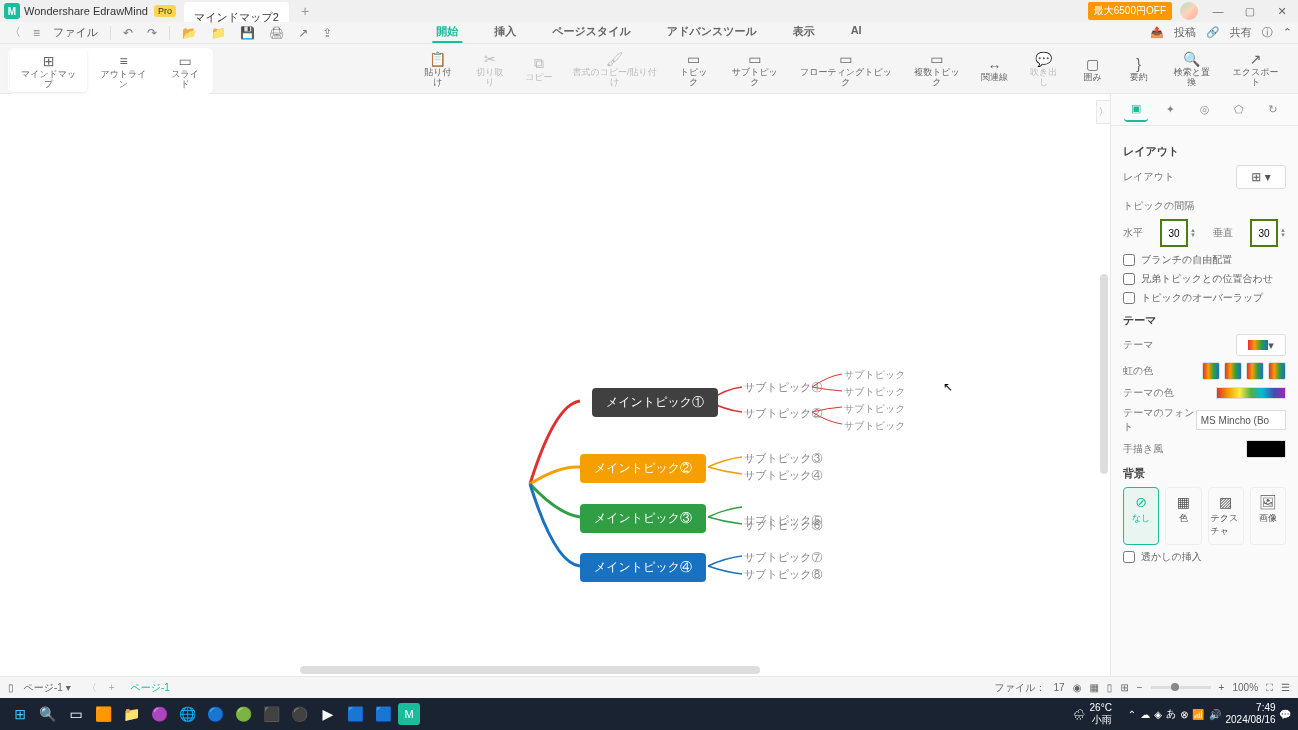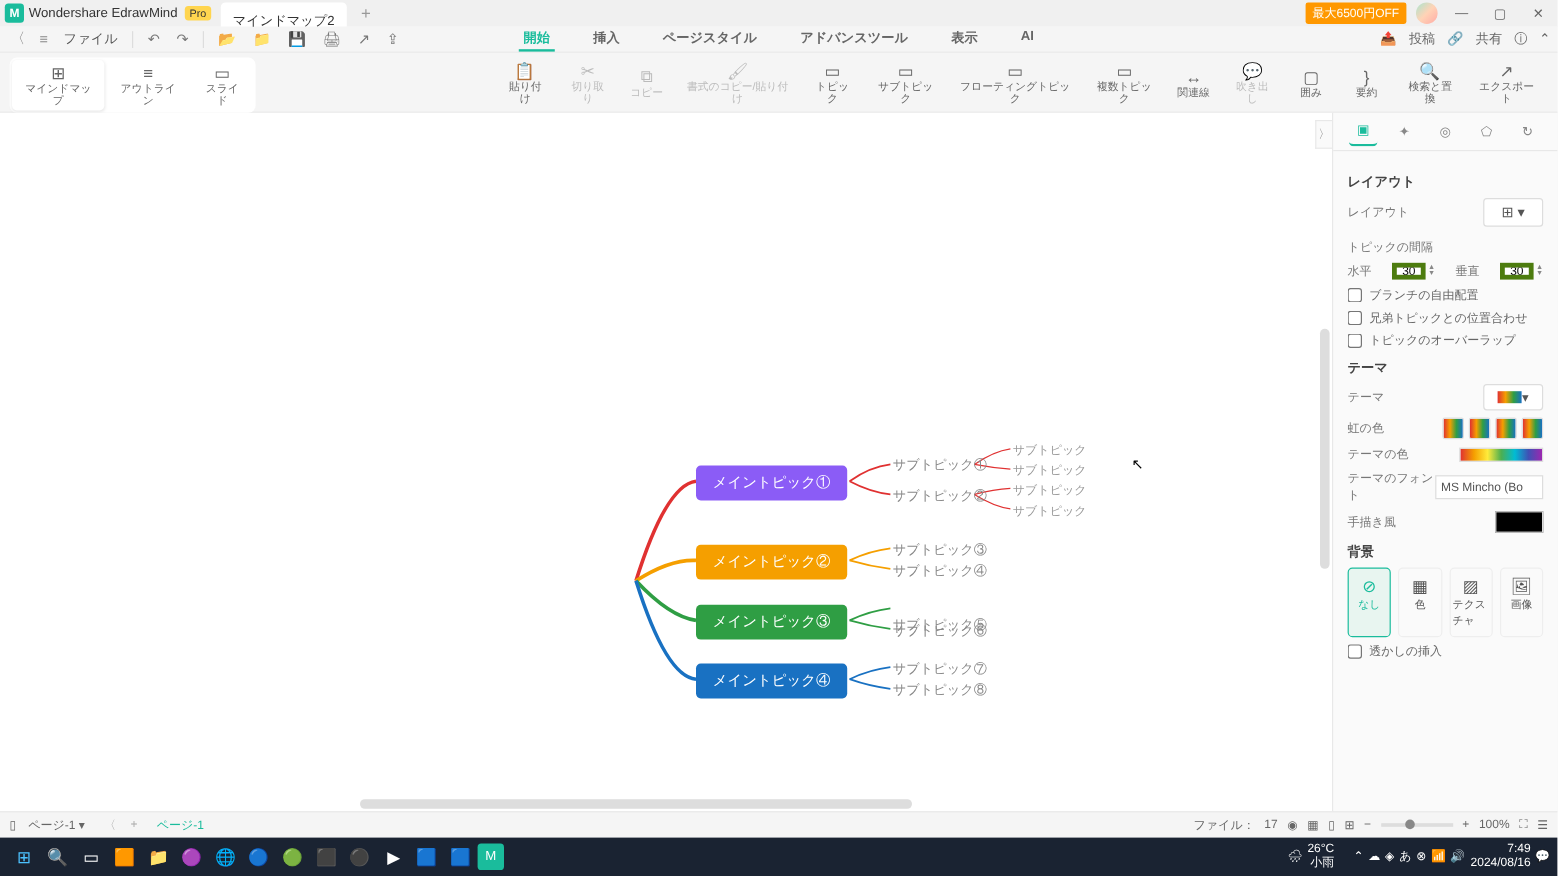--- a/index.html
+++ b/index.html
@@ -38,41 +38,41 @@
 .tool-btn.selected{background:#fff;box-shadow:0 1px 3px rgba(0,0,0,0.1);}
 .tool-btn .ti{font-size:14px;color:#666;height:18px;display:flex;align-items:center;}
 .tool-btn .tl{font-size:9px;color:#666;line-height:1.1;text-align:center;}
 .tool-btn.disabled .ti,.tool-btn.disabled .tl{color:#bbb;}
 .toolbar-right-btn{margin-left:auto;}
 
 
 .canvas{position:absolute;top:94px;left:0;right:188px;bottom:32px;background:#fff;overflow:hidden;}
 .center-topic{position:absolute;left:418px;top:376px;background:#fff;border:1px solid #ccc;border-radius:18px;padding:8px 18px;font-size:14px;font-family:"MS Mincho",serif;color:#333;}
 .main-topic{position:absolute;border-radius:4px;padding:6px 14px;font-size:12px;color:#fff;font-family:"MS Mincho",serif;}
-.mt1{background:#8b5cf6;left:580px;top:294px;}
+.mt1{background:#404040;left:592px;top:294px;}
 .mt2{background:#f59f00;left:580px;top:360px;}
 .mt3{background:#2f9e44;left:580px;top:410px;}
 .mt4{background:#1971c2;left:580px;top:459px;}
 .sub-topic{position:absolute;font-size:11px;color:#888;font-family:"MS Mincho",serif;}
 .sub-sub{position:absolute;font-size:10px;color:#999;font-family:"MS Mincho",serif;}
 svg.lines{position:absolute;left:0;top:0;width:100%;height:100%;pointer-events:none;}
 
 
 .right-panel{position:absolute;top:94px;right:0;width:188px;bottom:32px;background:#fafafa;border-left:1px solid #e8e8e8;display:flex;flex-direction:column;}
 .panel-tabs{height:32px;display:flex;align-items:center;justify-content:space-around;border-bottom:1px solid #e8e8e8;padding:0 8px;}
 .panel-tab{width:24px;height:24px;display:flex;align-items:center;justify-content:center;cursor:pointer;border-radius:4px;color:#888;}
 .panel-tab.active{color:#1abc9c;border-bottom:2px solid #1abc9c;}
 .panel-collapse{position:absolute;top:100px;right:188px;width:14px;height:24px;background:#fafafa;border:1px solid #e8e8e8;border-right:none;display:flex;align-items:center;justify-content:center;font-size:10px;color:#888;cursor:pointer;}
 .panel-body{flex:1;overflow-y:auto;padding:10px 12px;}
 .section-title{font-size:11px;font-weight:bold;color:#444;margin:8px 0 6px;}
 .field-row{display:flex;align-items:center;justify-content:space-between;margin:6px 0;}
 .field-label{font-size:10px;color:#777;}
 .layout-select{width:50px;height:24px;border:1px solid #ddd;border-radius:3px;background:#fff;display:flex;align-items:center;justify-content:center;font-size:12px;cursor:pointer;}
 .spin{display:flex;align-items:center;gap:2px;}
-.spin input{width:28px;height:14px;border:4px solid #4d7c0f;font-size:10px;text-align:center;}
+.spin input{width:28px;height:28px;border:2px solid #4d7c0f;font-size:10px;text-align:center;}
 .spin-btns{display:flex;flex-direction:column;}
 .spin-btns span{font-size:6px;line-height:5px;cursor:pointer;color:#888;}
 .check-row{display:flex;align-items:center;gap:6px;margin:5px 0;}
 .check-row input{width:12px;height:12px;}
 .check-row label{font-size:10px;color:#666;}
 .theme-select{width:50px;height:22px;border:1px solid #ddd;border-radius:3px;background:#fff;display:flex;align-items:center;justify-content:center;cursor:pointer;}
 .rainbow-grid{display:flex;gap:4px;}
 .rainbow-opt{width:18px;height:18px;border:1px solid #ddd;border-radius:2px;cursor:pointer;background:linear-gradient(90deg,#e03131,#f59f00,#2f9e44,#1971c2);}
 .color-bar{width:70px;height:12px;background:linear-gradient(90deg,#e03131,#f59f00,#ffeb3b,#4caf50,#00bcd4,#3f51b5,#9c27b0);border:1px solid #ddd;cursor:pointer;}
 .font-select{width:100px;height:20px;border:1px solid #ddd;font-size:10px;padding:0 4px;background:#fff;cursor:pointer;display:flex;align-items:center;}

